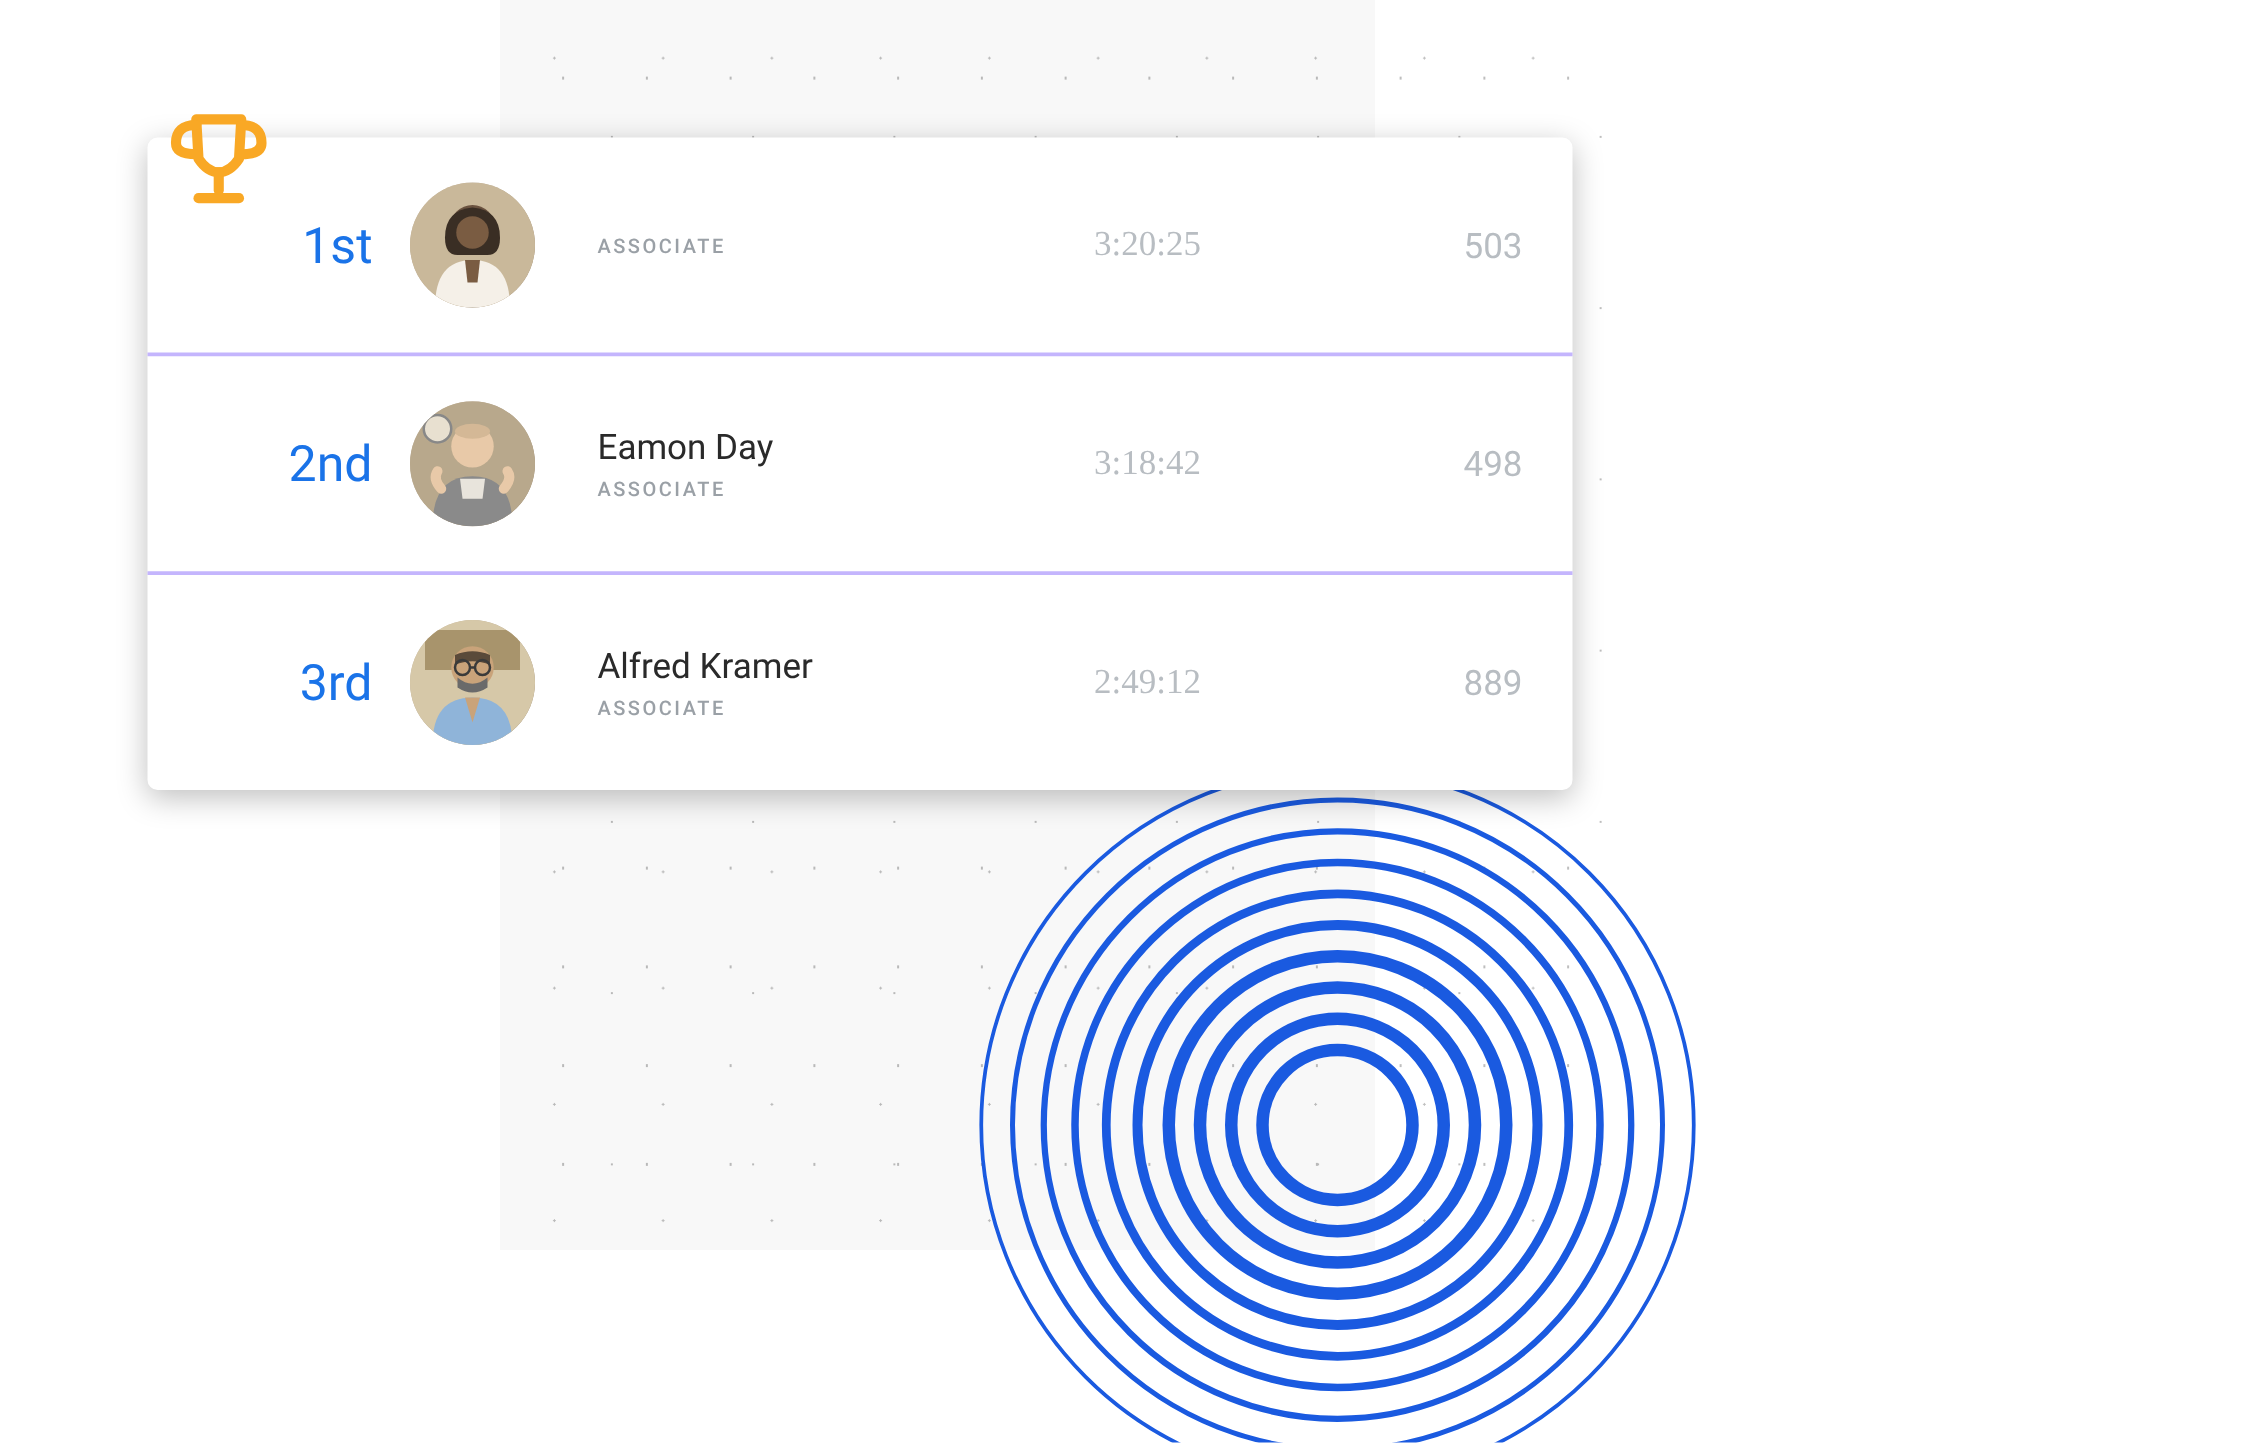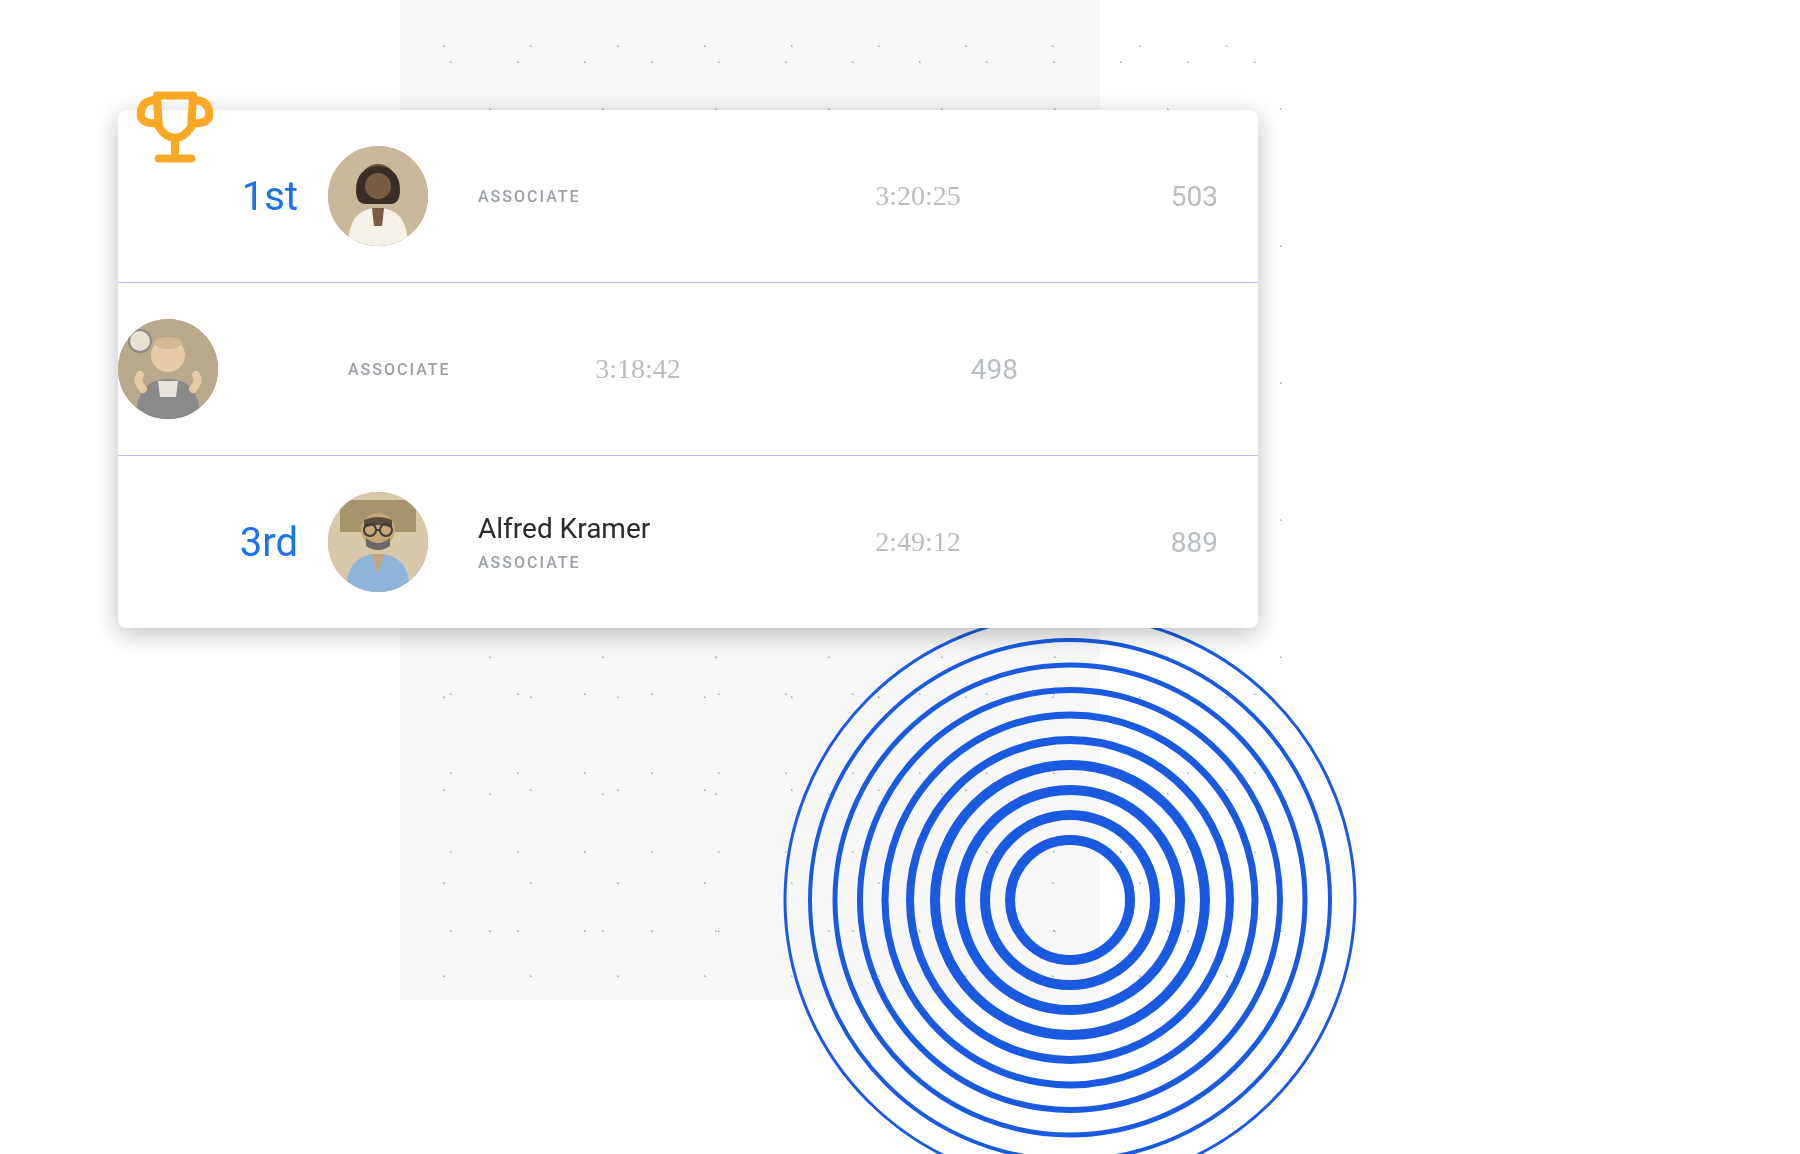--- a/index.html
+++ b/index.html
@@ -75,21 +75,21 @@
       width: 90px;
       height: 90px;
       z-index: 20;
     }
     
     .row {
       display: grid;
       grid-template-columns: 210px 130px 1fr 200px 200px;
       align-items: center;
       padding: 36px 40px 36px 0;
-      border-bottom: 1px solid #c4b5fd;
+      border-bottom: 3px solid #c4b5fd;
     }
     
     .row:last-child {
       border-bottom: none;
     }
     
     .rank {
       color: #1a73e8;
       font-size: 40px;
       font-weight: 400;
@@ -193,33 +193,35 @@
       </svg>
     </div>
     <div class="name-block">
       <div class="role">ASSOCIATE</div>
     </div>
     <div class="time">3:20:25</div>
     <div class="score">503</div>
   </div>
 
   <div class="row">
+    <div class="rank">2nd</div>
     <div class="avatar">
       <svg viewBox="0 0 100 100">
         <rect width="100" height="100" fill="#b8a88c"></rect>
         <circle cx="22" cy="22" r="11" fill="#e8e0d0" stroke="#888" stroke-width="2"></circle>
         <circle cx="50" cy="36" r="17" fill="#e8c9a8"></circle>
         <ellipse cx="50" cy="24" rx="14" ry="6" fill="#d4b896"></ellipse>
         <path d="M18 100 Q18 60 50 60 Q82 60 82 100 Z" fill="#8a8a8a"></path>
         <path d="M40 62 L60 62 L58 78 L42 78 Z" fill="#e8e4dc"></path>
         <path d="M25 70 Q18 62 22 56" stroke="#e8c9a8" stroke-width="8" fill="none" stroke-linecap="round"></path>
         <path d="M75 70 Q82 62 78 56" stroke="#e8c9a8" stroke-width="8" fill="none" stroke-linecap="round"></path>
       </svg>
     </div>
     <div class="name-block">
+      <div class="name">Eamon Day</div>
       <div class="role">ASSOCIATE</div>
     </div>
     <div class="time">3:18:42</div>
     <div class="score">498</div>
   </div>
 
   <div class="row">
     <div class="rank">3rd</div>
     <div class="avatar">
       <svg viewBox="0 0 100 100">

